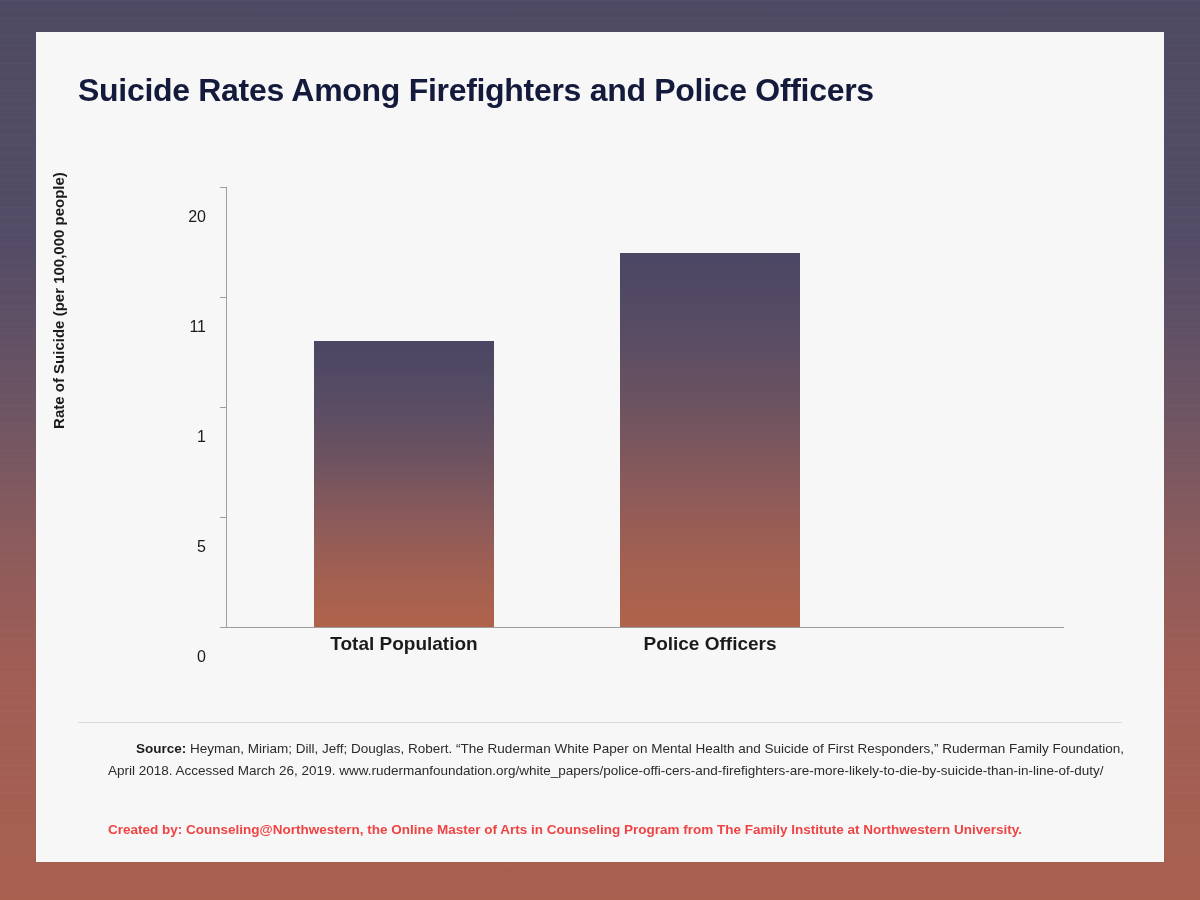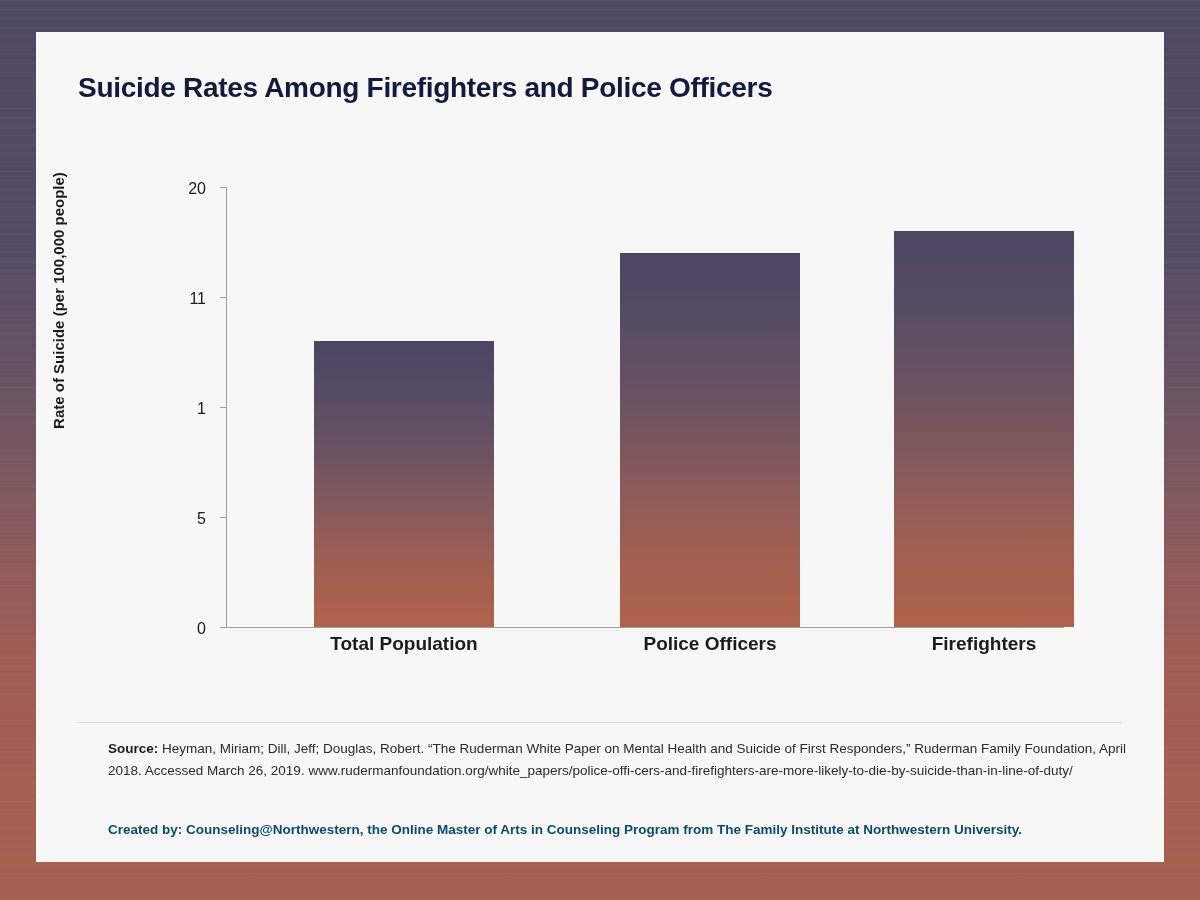--- a/index.html
+++ b/index.html
@@ -48,21 +48,21 @@
     width: 1128px;
     height: 830px;
     background: #f7f7f7;
     z-index: 2;
   }
 
   #chart-title {
     position: absolute;
     left: 42px;
     top: 40px;
-    font-size: 28px;
+    font-size: 32px;
     font-weight: bold;
     color: #141a3c;
     letter-spacing: -0.3px;
     white-space: nowrap;
   }
 
   
   #plot-wrap {
     position: absolute;
     left: 0;
@@ -83,20 +83,21 @@
     color: #1b1b1b;
   }
 
   .y-tick-label {
     position: absolute;
     right: 0;
     width: 40px;
     text-align: right;
     font-size: 16px;
     color: #1b1b1b;
+    margin-top: 28px;
   }
   #y-ticks {
     position: absolute;
     left: 130px;
     top: 0;
     width: 40px;
     height: 830px;
   }
 
   #axis-v {
@@ -169,30 +170,30 @@
 
   #source {
     position: absolute;
     left: 72px;
     top: 706px;
     width: 1020px;
     font-size: 13.5px;
     line-height: 1.62;
     color: #2b2b2b;
   }
-  #source b { color: #1b1b1b; }
+  #source b { color: #1b1b1b; margin-left: 28px; }
 
   #credit {
     position: absolute;
     left: 72px;
     top: 790px;
     width: 1030px;
     font-size: 13.5px;
     font-weight: bold;
-    color: #0c4a6e;
+    color: #ef4444;
   }
 </style>
 </head>
 <body>
 
 <div id="page">
   <div id="card">
 
     <div id="chart-title">Suicide Rates Among Firefighters and Police Officers</div>
 
@@ -224,26 +225,20 @@
         <div class="cat-label">Police Officers</div>
       </div>
 
       <div class="bar-slot" style="left:278px; width:180px;">
         <div class="bar-holder">
           <div class="bar" style="height:65%;"></div>
         </div>
         <div class="cat-label">Total Population</div>
       </div>
 
-      <div class="bar-slot" style="left:858px; width:180px;">
-        <div class="bar-holder">
-          <div class="bar" style="height:90%;"></div>
-        </div>
-        <div class="cat-label">Firefighters</div>
-      </div>
 
     </div>
 
     <div id="divider"></div>
 
     <div id="source"><b>Source:</b><span> Heyman, Miriam; Dill, Jeff; Douglas, Robert. “The Ruderman White Paper on Mental Health and Suicide of First Responders,” Ruderman Family Foundation, April 2018. Accessed March 26, 2019. www.rudermanfoundation.org/white_papers/police-offi-cers-and-firefighters-are-more-likely-to-die-by-suicide-than-in-line-of-duty/</span></div>
 
     <div id="credit">Created by: Counseling@Northwestern, the Online Master of Arts in Counseling Program from The Family Institute at Northwestern University.</div>
 
   </div>

